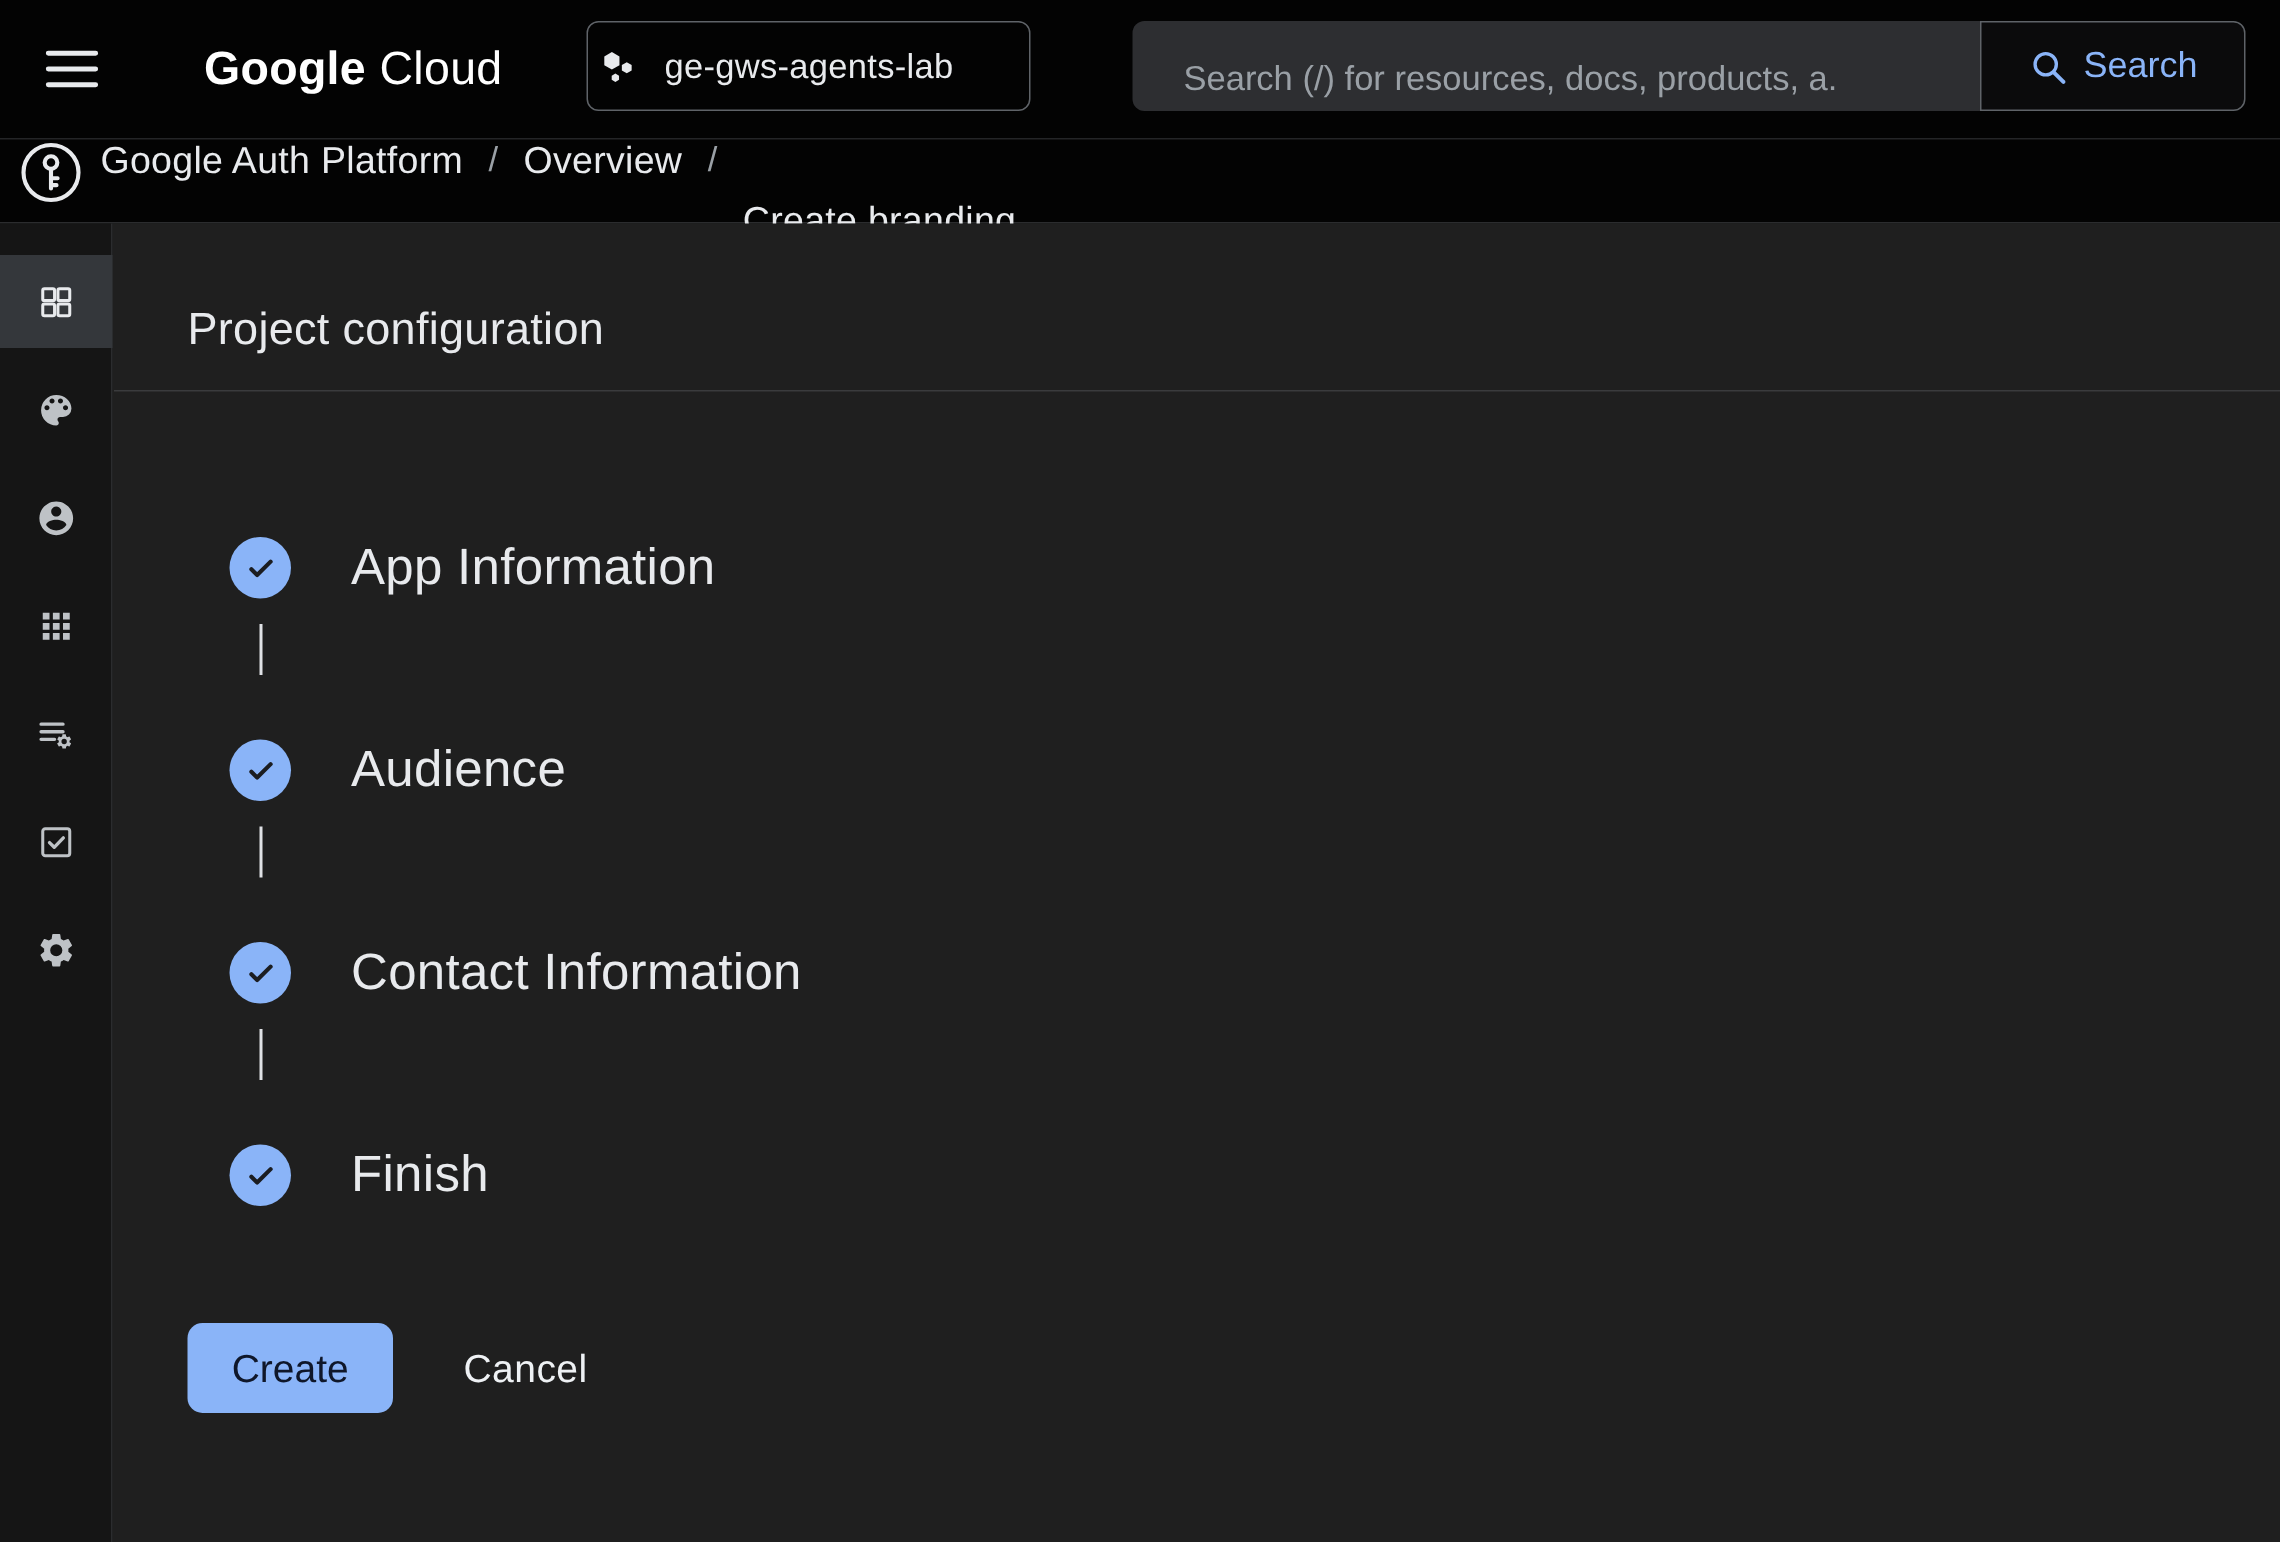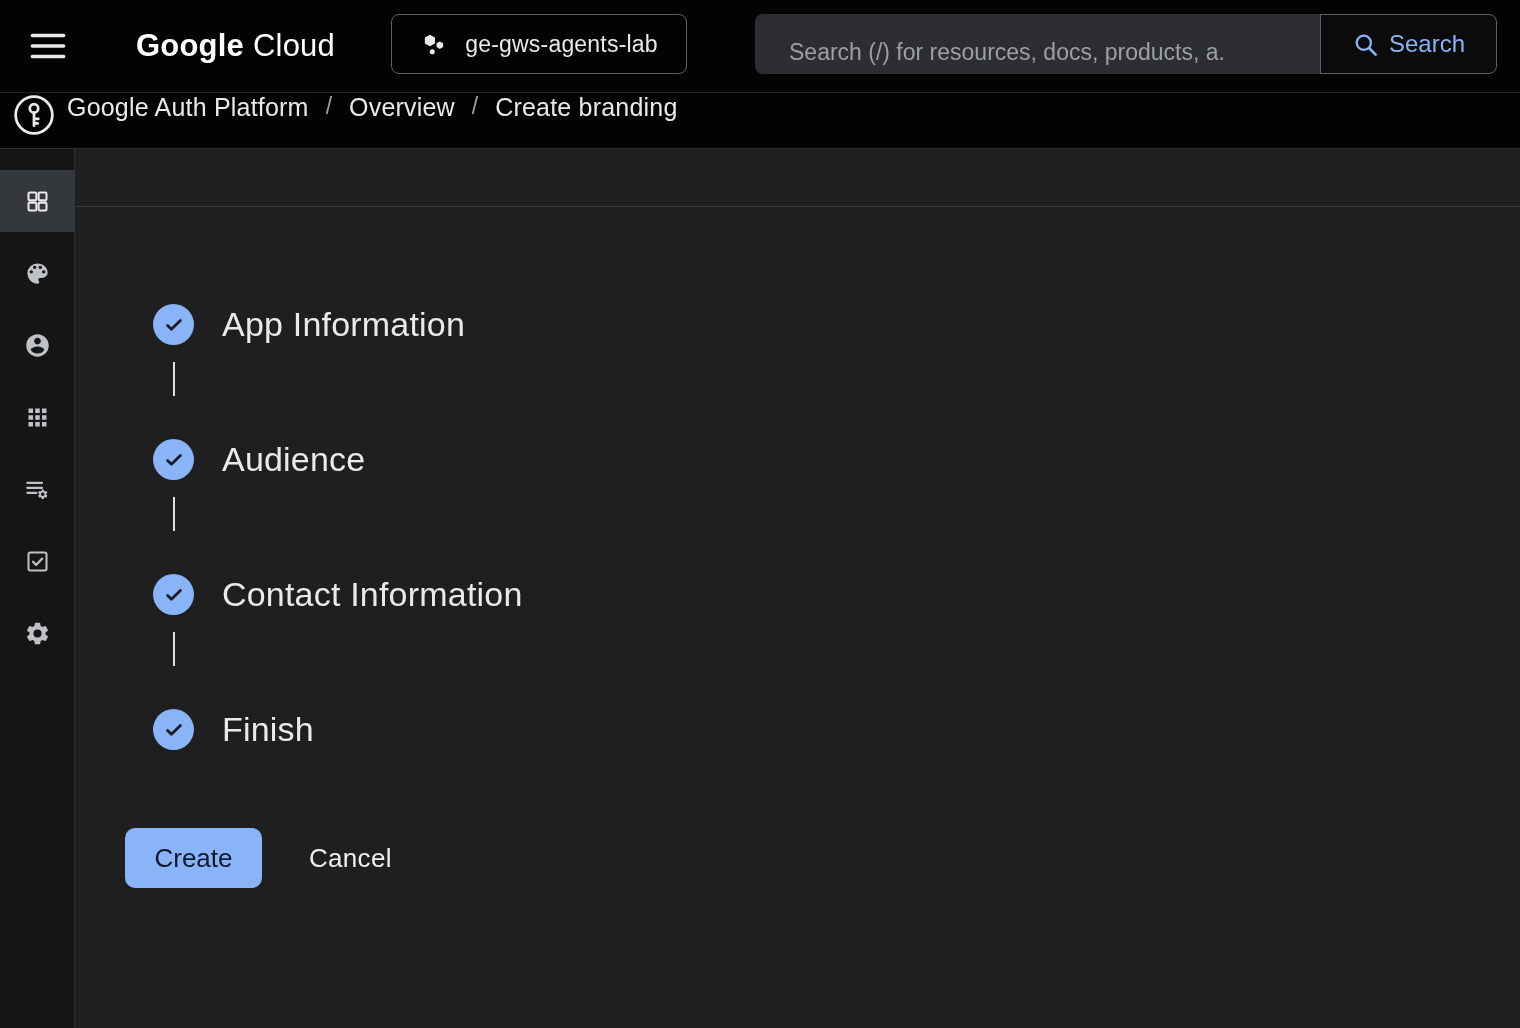--- a/index.html
+++ b/index.html
@@ -20,21 +20,21 @@
     margin-left:24px; width:48px; height:48px; background:none; border:none;
     display:flex; align-items:center; justify-content:center; cursor:pointer; padding:0;
   }
   .logo { margin-left:64px; font-size:31px; color:#ffffff; white-space:nowrap; letter-spacing:0.2px; cursor:pointer; }
   .logo .g { font-weight:600; }
   .logo .c { font-weight:400; margin-left:9px; }
   .project-btn {
     position:absolute; left:391px; top:14px; width:296px; height:60px;
     background:transparent; border:1px solid #5f6368; border-radius:8px;
     display:flex; align-items:center; gap:17px; padding:0 6px;
-    color:#e8eaed; font-size:23px; font-family:inherit; cursor:pointer; letter-spacing:0.2px;justify-content:center;
+    color:#e8eaed; font-size:23px; font-family:inherit; cursor:pointer; letter-spacing:0.2px;
   }
   .searchbar {
     position:absolute; left:755px; top:14px; width:565px; height:60px;
     background:#2d2e31; border-radius:8px 0 0 8px; display:flex; align-items:center;
   }
   .search-input {
     flex:1; height:100%; background:transparent; border:none; outline:none;
     color:#e8eaed; font-size:23px; padding:16px 16px 0 34px; font-family:inherit;
   }
   .search-input::placeholder { color:#9aa0a6; }
@@ -46,21 +46,21 @@
   }
 
   
   .crumbbar {
     position:absolute; top:92px; left:0; right:0; height:57px;
     background:#030303; border-top:1px solid #242527; border-bottom:1px solid #2b2c2e;
     display:flex; align-items:flex-start; padding-left:12px;
   }
   .badge { width:44px; height:44px; margin-right:11px; display:flex; align-items:center; justify-content:center; }
   .crumb { font-size:25px; font-weight:500; color:#e8eaed; cursor:pointer; letter-spacing:0.2px; }
-  .crumb.current { cursor:default; }
+  .crumb.current { cursor:default;margin-top:40px; }
   .sep { color:#9aa0a6; margin:0 17px; font-size:23px; }
 
   
   .sidebar {
     position:absolute; top:149px; left:0; bottom:0; width:75px;
     background:#151515; border-right:1px solid #2b2c2e; padding-top:21px;
   }
   .tile {
     width:75px; height:62px; margin-bottom:10px;
     display:flex; align-items:center; justify-content:center;
@@ -71,21 +71,21 @@
 
   
   .main {
     position:absolute; top:149px; left:76px; right:0; bottom:0;
     background:#1f1f1f; padding:34px 0 0 49px;
   }
   .page-title { font-size:30px; font-weight:400; color:#e8eaed; letter-spacing:0.2px; }
   .divider { height:1px; background:#3a3b3d; margin:23px 0 0 -49px; }
 
   .stepper { margin-top:97px; margin-left:28px; }
-  .step { display:flex; align-items:center; }
+  .step { display:flex; align-items:center;gap:12px; }
   .step-circle {
     width:41px; height:41px; border-radius:50%; background:#8ab4f8;
     display:flex; align-items:center; justify-content:center; flex:none;
   }
   .step-label { margin-left:28px; font-size:34px; color:#e8eaed; letter-spacing:0.2px; }
   .connector { width:2px; height:34px; background:#dfe1e5; margin:17px 0 43px 20px; }
 
   .actions { margin-top:78px; display:flex; align-items:center; }
   .btn-create {
     width:137px; height:60px; background:#8ab4f8; color:#0f172a;
@@ -187,20 +187,21 @@
       </svg>
     </div>
     <div class="tile">
       <svg viewBox="0 0 24 24" width="27" height="27" fill="currentColor">
         <path d="M19.14 12.94c.04-.3.06-.61.06-.94s-.02-.64-.07-.94l2.03-1.58a.49.49 0 0 0 .12-.61l-1.92-3.32a.488.488 0 0 0-.59-.22l-2.39.96c-.5-.38-1.03-.7-1.62-.94l-.36-2.54a.484.484 0 0 0-.48-.41h-3.84c-.24 0-.43.17-.47.41l-.36 2.54c-.59.24-1.13.57-1.62.94l-2.39-.96c-.22-.08-.47 0-.59.22L2.74 8.87c-.12.21-.08.47.12.61l2.03 1.58c-.05.3-.09.63-.09.94s.02.64.07.94l-2.03 1.58a.49.49 0 0 0-.12.61l1.92 3.32c.12.22.37.29.59.22l2.39-.96c.5.38 1.03.7 1.62.94l.36 2.54c.05.24.24.41.48.41h3.84c.24 0 .44-.17.47-.41l.36-2.54c.59-.24 1.13-.56 1.62-.94l2.39.96c.22.08.47 0 .59-.22l1.92-3.32c.12-.22.07-.47-.12-.61l-2.01-1.58zM12 15.6A3.6 3.6 0 1 1 12 8.4a3.6 3.6 0 0 1 0 7.2z"></path>
       </svg>
     </div>
   </aside>
 
   <main class="main">
+    <h1 class="page-title">Project configuration</h1>
     <div class="divider"></div>
 
     <div class="stepper">
 
       <div class="step">
         <span class="step-circle">
           <svg viewBox="0 0 24 24" width="22" height="22">
             <path d="M5 12.5l4.2 4.2L19 7" stroke="#1b1d21" stroke-width="3" fill="none" stroke-linecap="round" stroke-linejoin="round"></path>
           </svg>
         </span>

